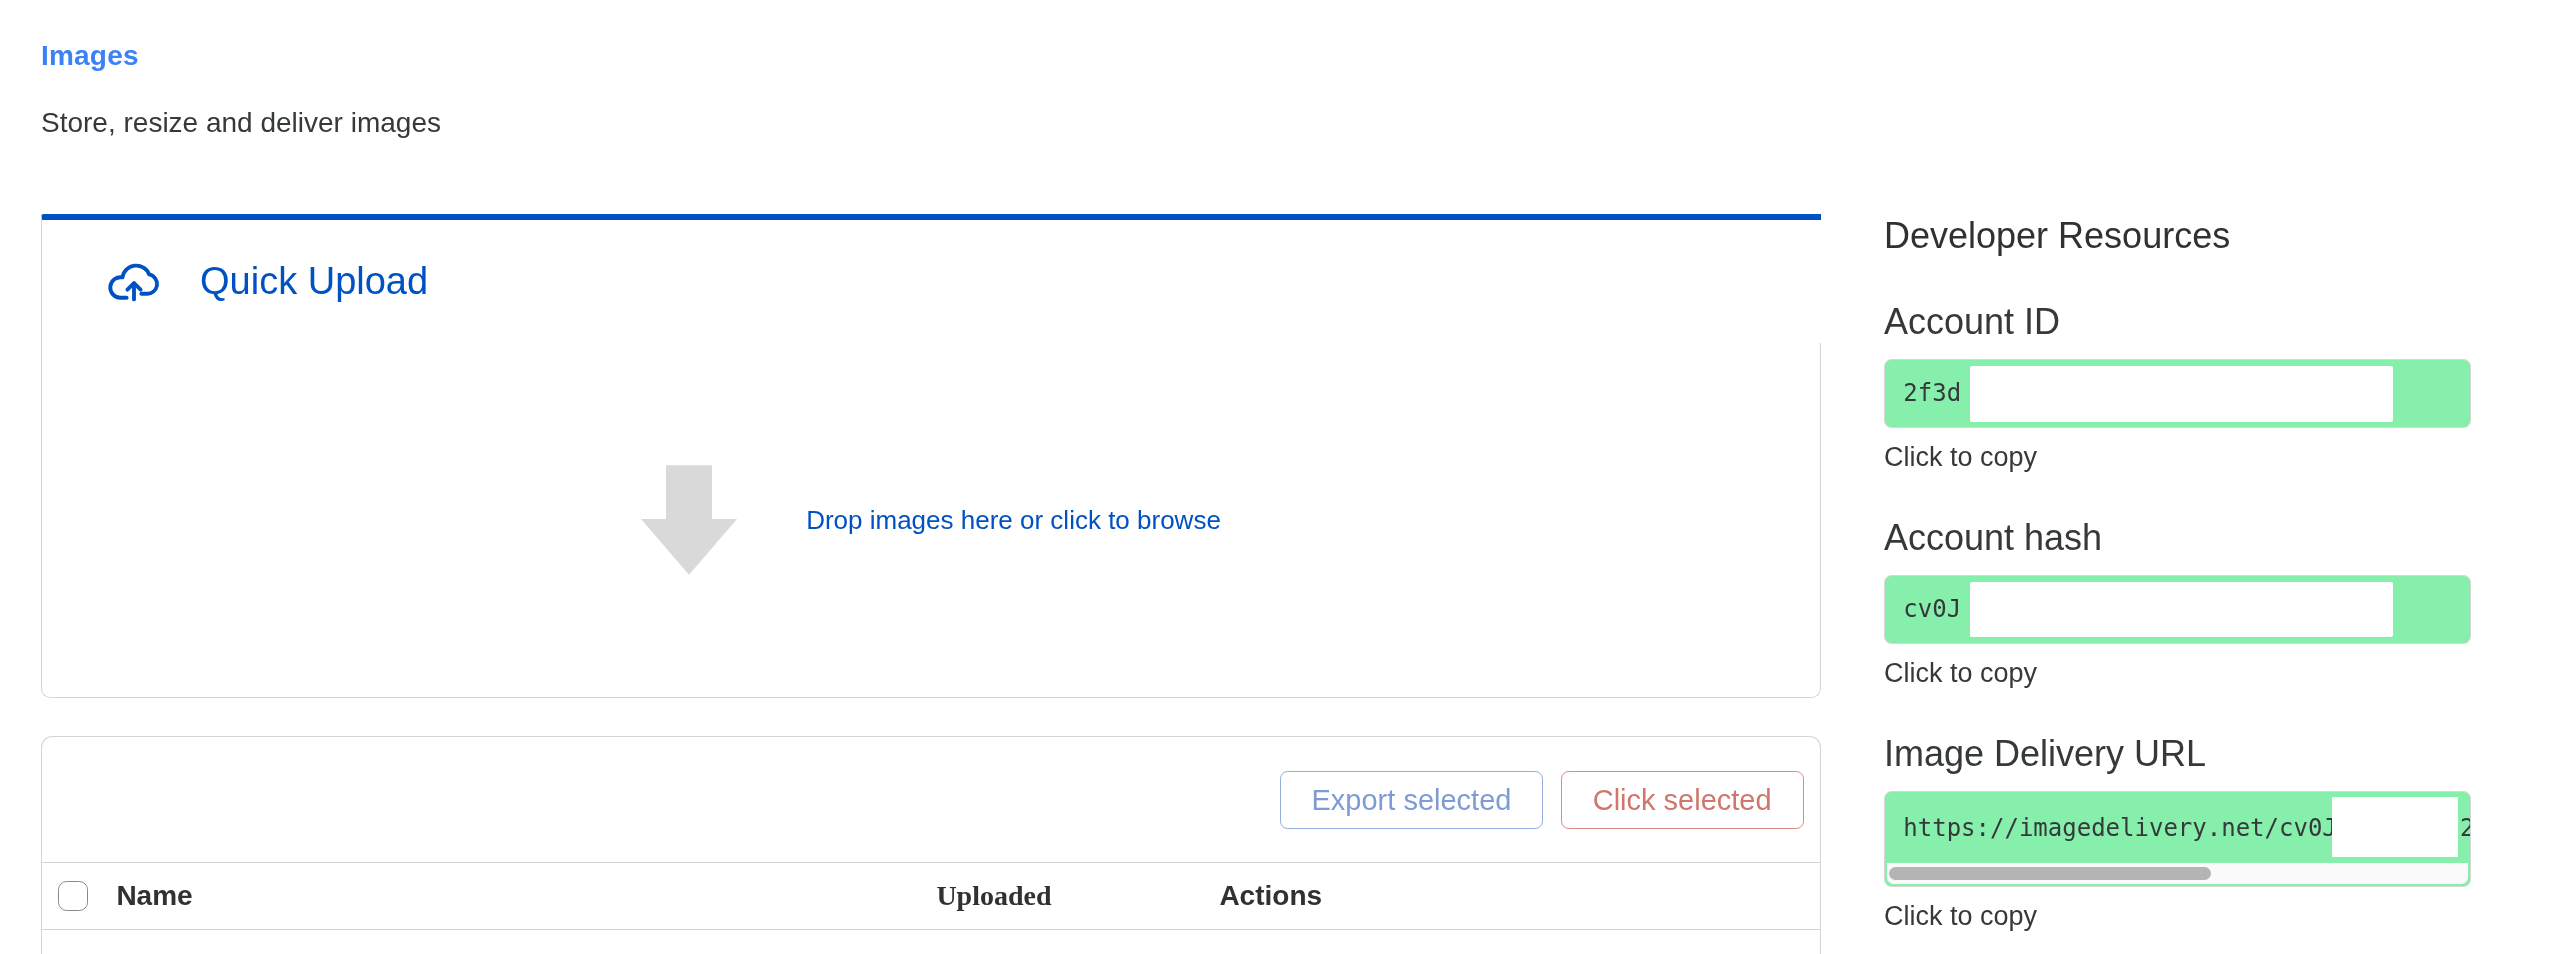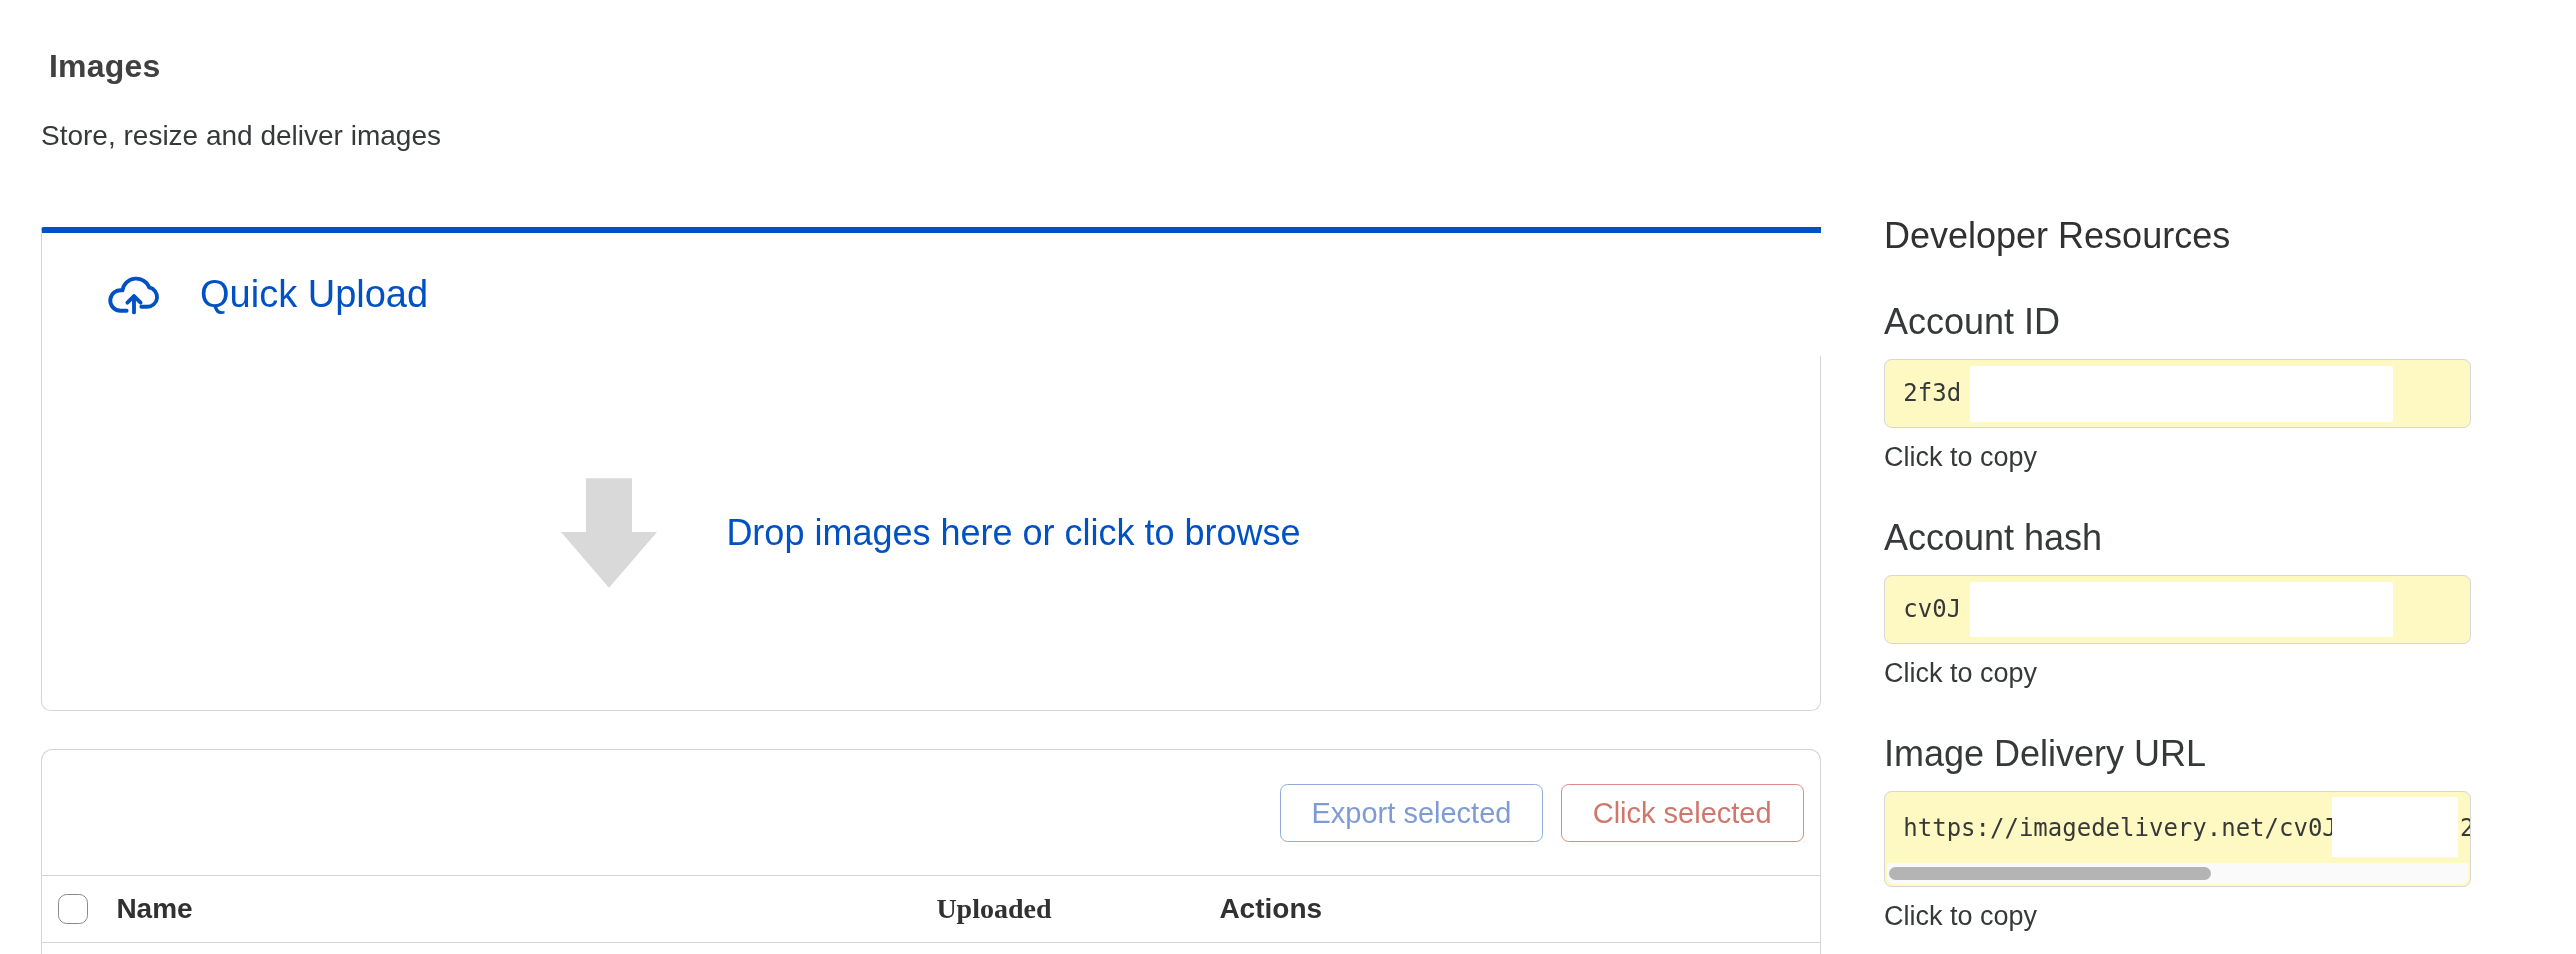--- a/index.html
+++ b/index.html
@@ -10,21 +10,21 @@
     color: #313131;
     font-family: "Liberation Sans", "DejaVu Sans", sans-serif;
     overflow: hidden;
   }
   .layout { display: flex; padding-left: 41px; }
 
   
   .main-col { width: 1780px; flex: none; padding-top: 40px; }
 
   h1.page-title {
-    margin: 8px; font-size: 32px; font-weight: 700; color: #404040;
+    margin: 0; font-size: 28px; font-weight: 700; color: #3b82f6;
     letter-spacing: 0.2px;
   }
   .subtitle { margin: 35px 0 0; font-size: 28px; color: #36393a; }
 
   
   .upload-card { margin-top: 75px; }
   .tabs-row { display: flex; height: 129px; }
   .tab {
     flex: 1; display: flex; align-items: center; gap: 38px;
     padding-left: 64px; cursor: pointer; background: #fff;
@@ -40,21 +40,21 @@
   }
   .tab-label { font-size: 38px; color: #0051c3; }
 
   .drop-area {
     height: 355px;
     border: 1px solid #d5d5d5; border-top: none;
     border-radius: 0 0 9.6px 9.6px;
     display: flex; align-items: center; justify-content: center; gap: 69px;
     cursor: pointer;
   }
-  .drop-label { font-size: 36px; color: #0051c3; }
+  .drop-label { font-size: 26px; color: #0051c3; }
 
   
   .table-card {
     margin-top: 38px;
     border: 1px solid #d5d5d5; border-bottom: none;
     border-radius: 11.5px 11.5px 0 0;
     height: 289px; overflow: hidden; background: #fff;
   }
   .toolbar {
     height: 126px; border-bottom: 1px solid #d5d5d5;
@@ -85,21 +85,21 @@
   .th-actions { flex: 1; }
 
   
   .side-col { width: 589px; flex: none; margin-left: 63px; padding-top: 215px; }
   h2.dr-title { margin: 0; font-size: 36px; font-weight: 400; color: #313131; }
 
   .field { margin-top: 44px; }
   .field-label { font-size: 36px; color: #36393a; }
   .field-input {
     position: relative; margin-top: 16.4px; height: 69px; width: 587px;
-    background: #fef9c3; border: 1px solid #d6d6d6; border-radius: 7.7px;
+    background: #86efac; border: 1px solid #d6d6d6; border-radius: 7.7px;
     display: flex; align-items: center; padding-left: 18.3px;
     font-family: "DejaVu Sans Mono", "Liberation Mono", monospace;
     font-size: 24px; color: #36393a; overflow: hidden; cursor: pointer;
   }
   .field-input.tall { height: 96px; align-items: flex-start; padding-top: 20px; }
   .mono-value { position: relative; z-index: 1; line-height: 33px; white-space: nowrap; }
   .redaction {
     position: absolute; z-index: 2; top: 5.8px; bottom: 5.8px; left: 85px; right: 77px;
     background: #ffffff; border-radius: 1.9px;
   }

